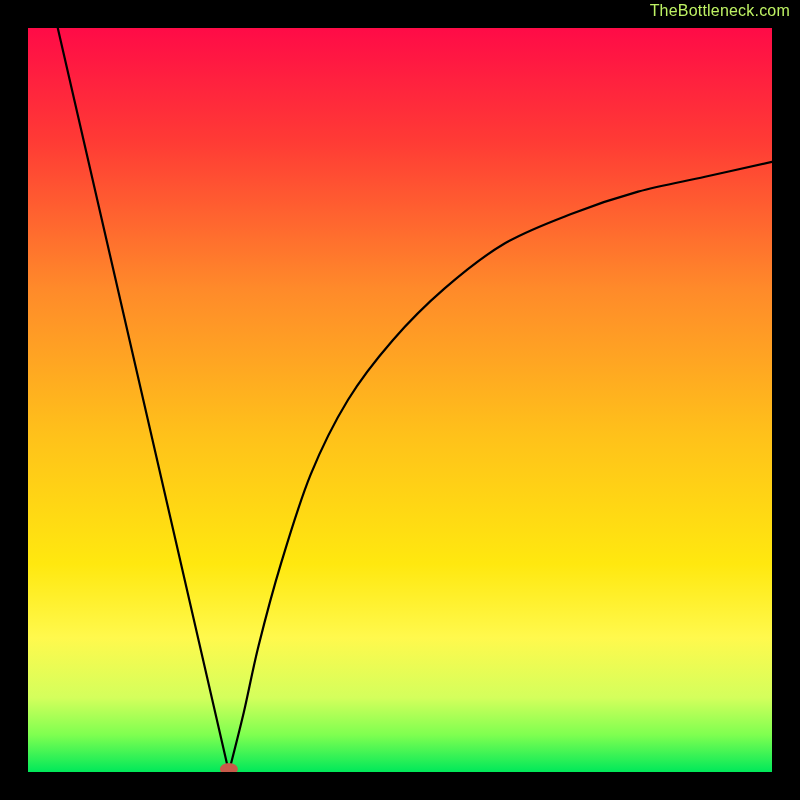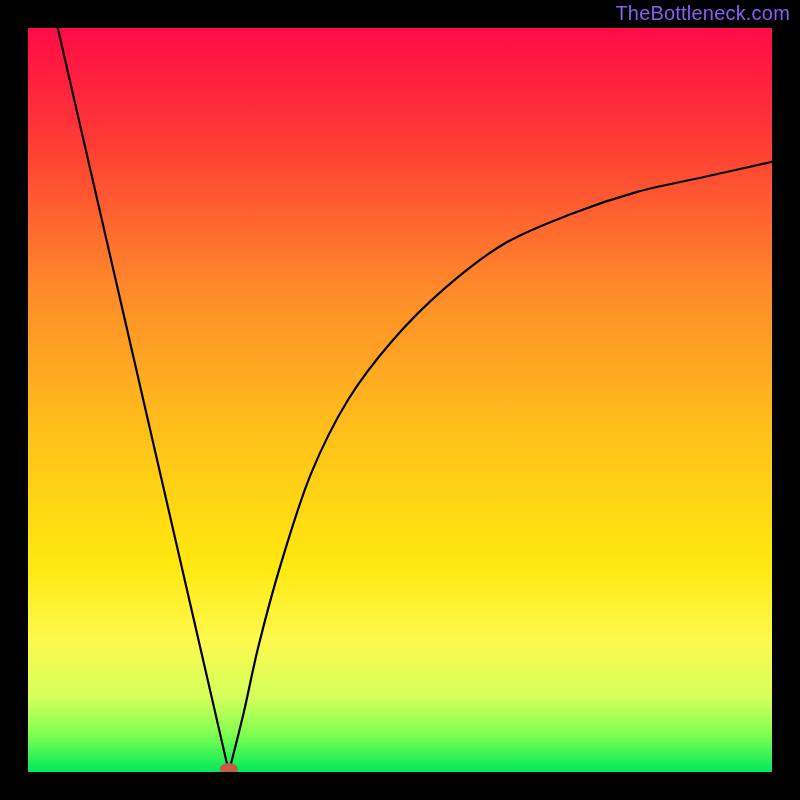--- a/index.html
+++ b/index.html
@@ -23,22 +23,22 @@
     position: absolute;
     left: 0;
     top: 0;
     width: 744px;
     height: 744px;
   }
   .watermark {
     position: absolute;
     top: 2px;
     right: 10px;
-    color: #8b5cf6;
-    font-size: 20px;
+    color: #bef264;
+    font-size: 16px;
     font-weight: 500;
     letter-spacing: 0.2px;
   }
   svg { display: block; }
 </style>
 </head>
 <body>
 
 <div class="watermark">TheBottleneck.com</div>
 

